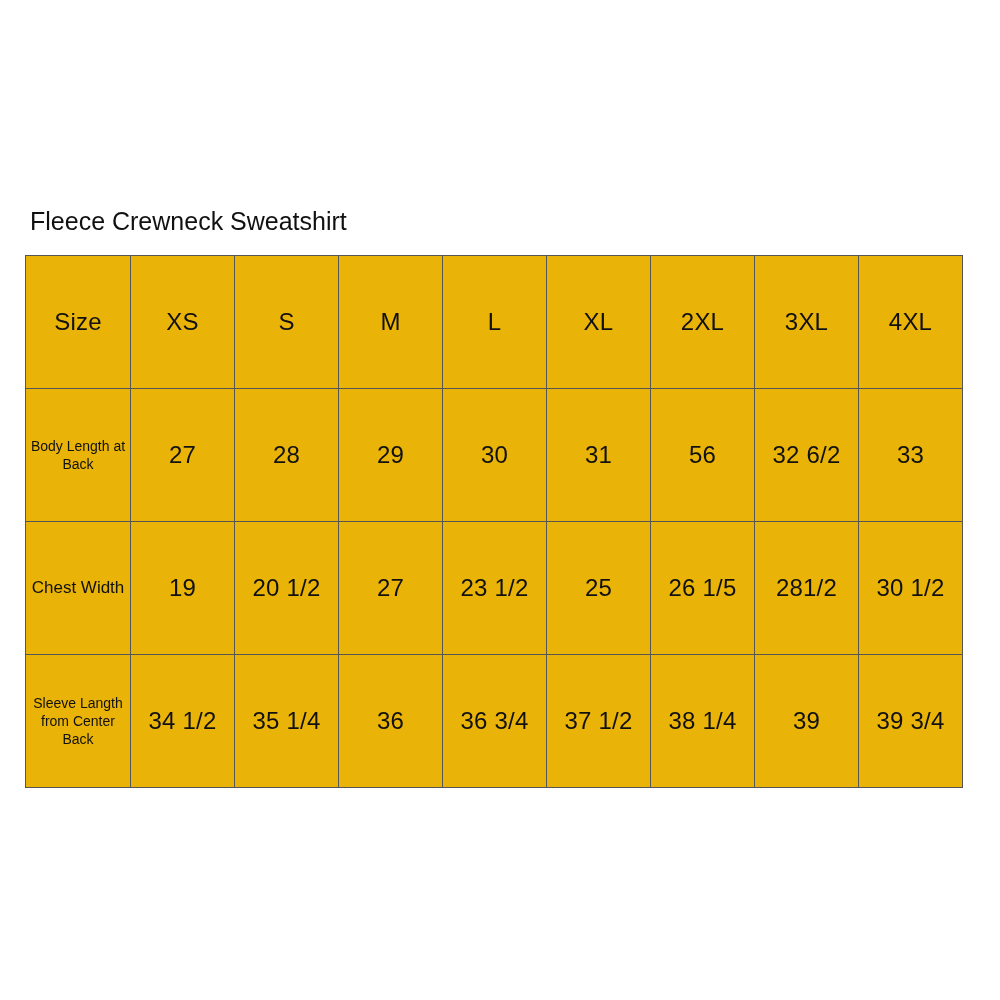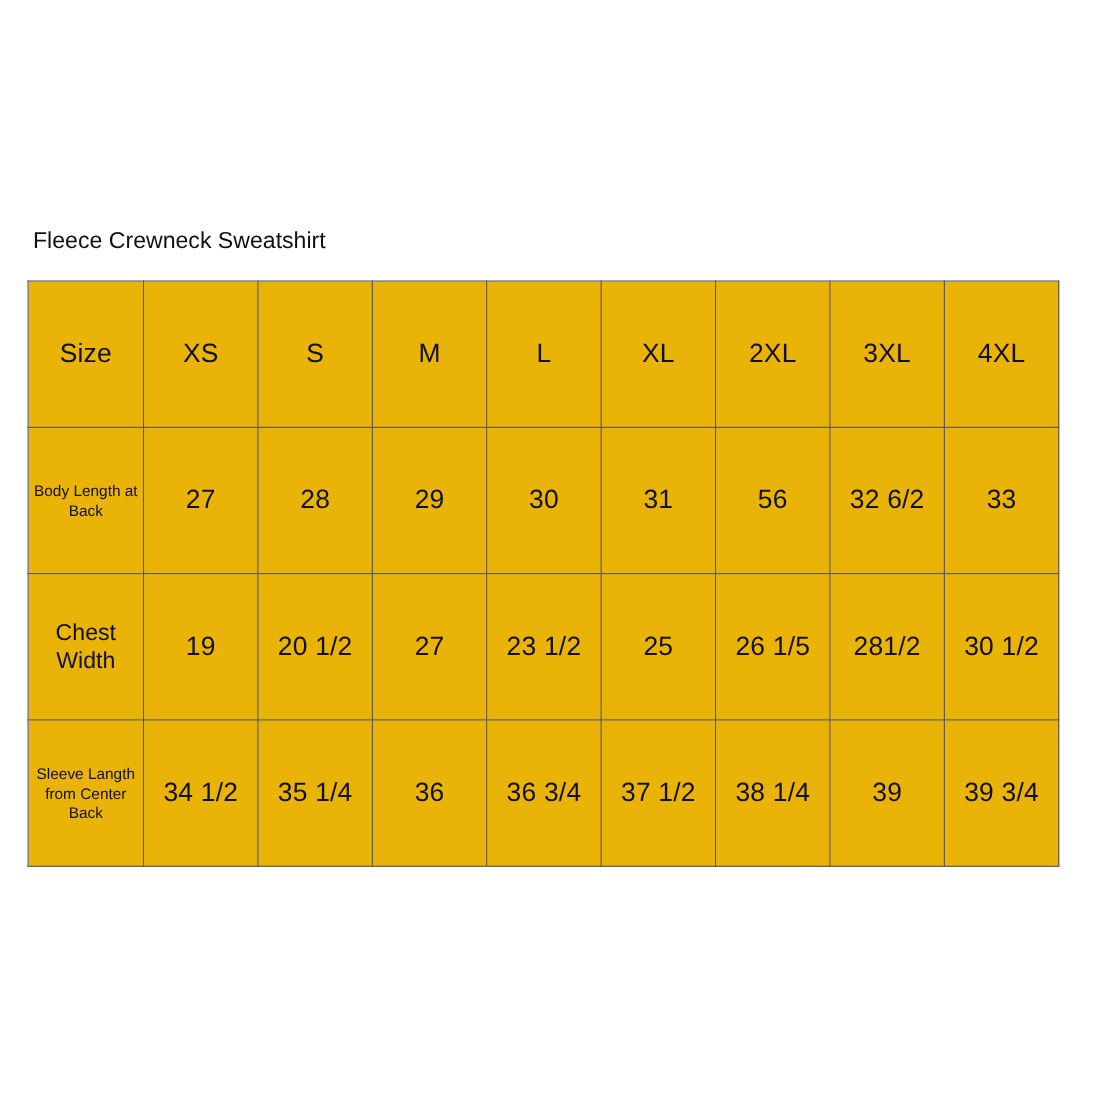--- a/index.html
+++ b/index.html
@@ -14,21 +14,21 @@
     width: 1000px;
     height: 1000px;
     background: #ffffff;
     overflow: hidden;
   }
   .title {
     position: absolute;
     left: 30px;
     top: 207px;
     margin: 0;
-    font-size: 21px;
+    font-size: 25px;
     font-weight: 400;
     line-height: 1.15;
     color: #111111;
     white-space: nowrap;
   }
   table.size-table {
     position: absolute;
     left: 25px;
     top: 255px;
     width: 938px;
@@ -42,21 +42,21 @@
     text-align: center;
     vertical-align: middle;
     font-weight: 400;
     padding: 0 3px;
     background: #eab308;
     color: #111111;
   }
   table.size-table tr { height: 133px; }
   .cell-lg  { font-size: 24px; letter-spacing: 0.2px; }
   .label-sm { font-size: 14px; line-height: 1.3; margin-left: 16px; }
-  .label-md { font-size: 21px; line-height: 1.2; }
+  .label-md { font-size: 17px; line-height: 1.2; }
 </style>
 </head>
 <body>
 
 <div class="canvas">
 
   <h1 class="title">Fleece Crewneck Sweatshirt</h1>
 
   <table class="size-table">
     <colgroup>

